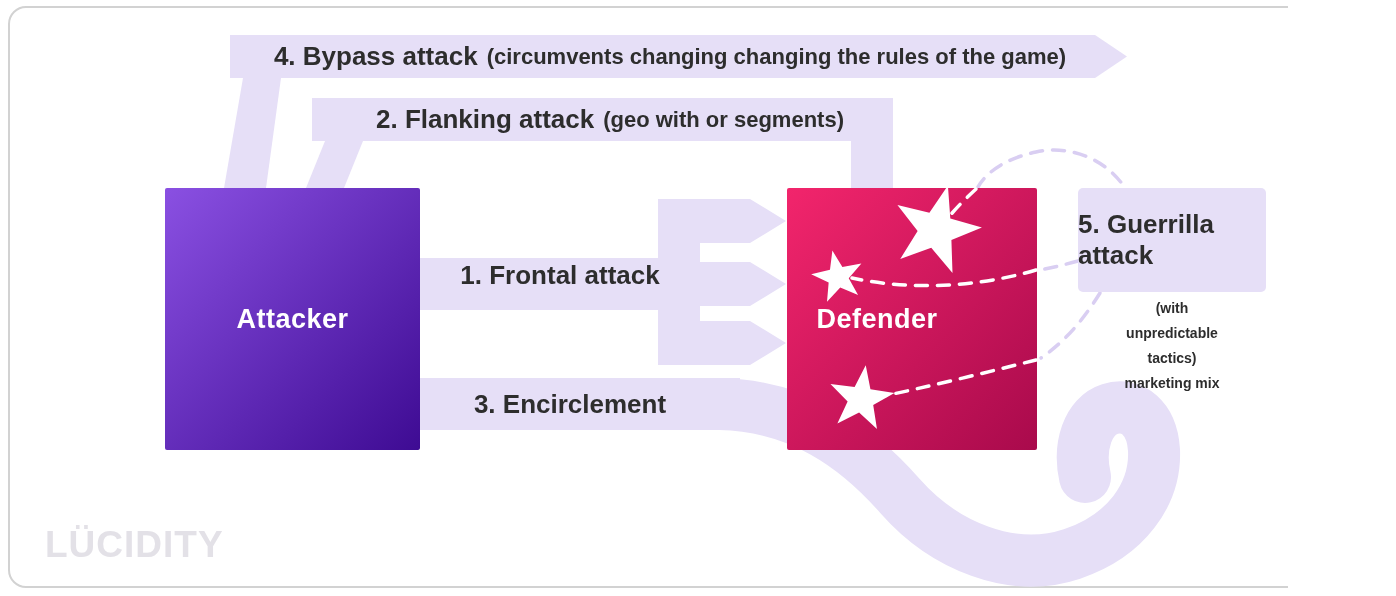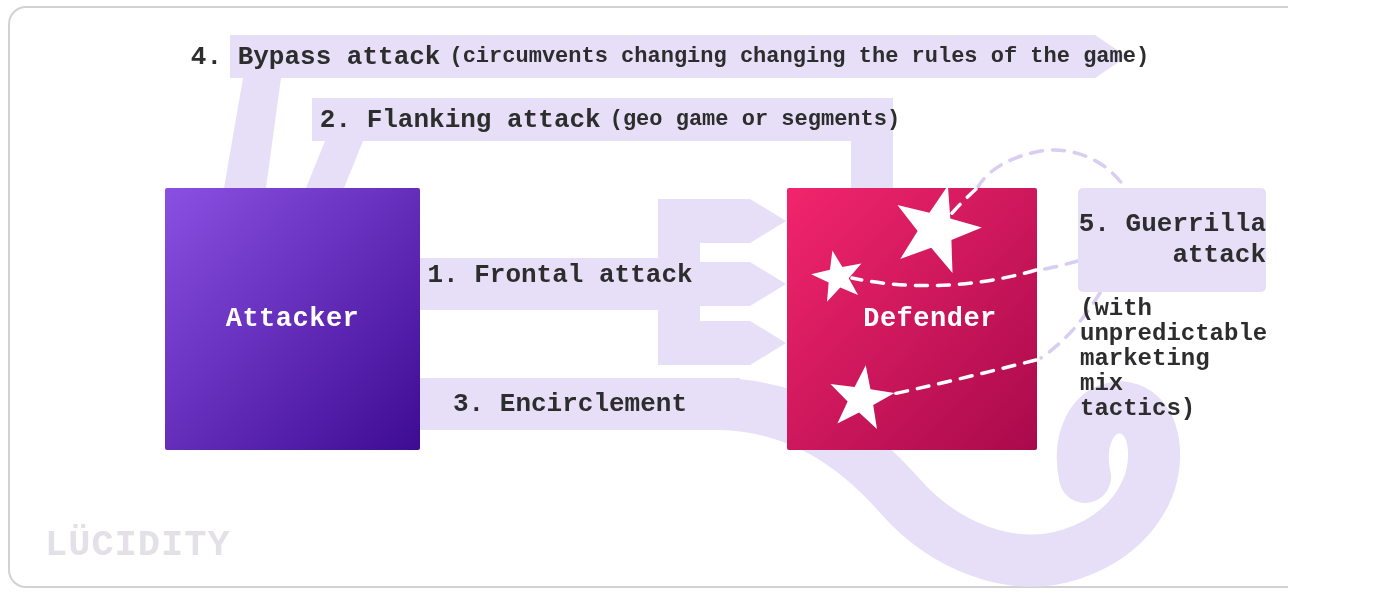--- a/index.html
+++ b/index.html
@@ -3,43 +3,43 @@
 <meta charset="utf-8">
 <style>
   :root{
     --arrow:#E6DFF7; --dash:#D9CEF2; --dash_inner:#FFFFFF; --star:#FFFFFF;
     --text:#2D2D2D; --box_label:#FFFFFF; --logo:#E3E1E7; --card_border:#D2D2D2;
     --attacker_grad_start:#8A50E2; --attacker_grad_end:#3E0B93;
     --defender_grad_start:#F2256C; --defender_grad_end:#A90A4C;
   }
   html,body{margin:0;padding:0;background:#ffffff;}
   body{font-family:"Liberation Sans", sans-serif;}
-  .stage{position:relative;width:1288px;height:596px;background:#ffffff;overflow:hidden;font-family:Liberation Mono, monospace;}
+  .stage{position:relative;width:1288px;height:596px;background:#ffffff;overflow:hidden;}
   .card{position:absolute;left:8px;top:6px;width:1378px;height:582px;background:#ffffff;
         border:2px solid var(--card_border);border-radius:18px;box-sizing:border-box;}
   svg.diagram{position:absolute;left:0;top:0;}
 
   
   .f-arrow{fill:var(--arrow);}
   .swoosh{fill:none;stroke:var(--arrow);stroke-width:52;stroke-linecap:round;}
   .dash-out{fill:none;stroke:var(--dash);stroke-width:3.5;stroke-dasharray:12 10;stroke-linecap:round;}
   .dash-in{fill:none;stroke:var(--dash_inner);stroke-width:3.5;stroke-dasharray:12 10;stroke-linecap:round;}
   .star{fill:var(--star);}
   .ag1{stop-color:var(--attacker_grad_start);} .ag2{stop-color:var(--attacker_grad_end);}
   .dg1{stop-color:var(--defender_grad_start);} .dg2{stop-color:var(--defender_grad_end);}
 
   
   .overlay{position:absolute;display:flex;align-items:center;justify-content:center;color:var(--text);}
   .band-label{gap:9px;white-space:nowrap;}
   .lbl{font-size:26px;font-weight:700;}
   .note-inline{font-size:22px;font-weight:700;}
   .center-label{font-size:27px;font-weight:700;color:var(--box_label);letter-spacing:0.5px;}
-  .note-block{position:absolute;font-size:24px;font-weight:700;line-height:25px;color:var(--text);}
+  .note-block{position:absolute;text-align:center;font-size:14px;font-weight:700;line-height:25px;color:var(--text);}
   .guerrilla-box{position:absolute;left:1078px;top:188px;width:188px;height:104px;background:var(--arrow);
-        border-radius:5px;display:flex;flex-direction:column;align-items:flex-end;justify-content:center;
+        border-radius:5px;display:flex;flex-direction:column;align-items:flex-start;justify-content:center;
         color:var(--text);font-size:26px;font-weight:700;line-height:31px;}
   .logo{position:absolute;left:45px;top:524px;font-size:37px;font-weight:700;letter-spacing:1px;color:var(--logo);}
 </style>
 </head>
 <body>
 
 <div class="stage">
   <div class="card"></div>
 
   <svg class="diagram" width="1396" height="596" viewBox="0 0 1396 596">
@@ -92,44 +92,44 @@
     <use href="#star" class="star" transform="translate(861,399) scale(34) rotate(8)"></use>
   </svg>
 
   <div class="overlay band-label" style="left:240px;top:35px;width:860px;height:43px;">
     <span class="lbl">4. Bypass attack</span>
     <span class="note-inline">(circumvents changing changing the rules of the game)</span>
   </div>
 
   <div class="overlay band-label" style="left:330px;top:98px;width:560px;height:43px;">
     <span class="lbl">2. Flanking attack</span>
-    <span class="note-inline">(geo game or segments)</span>
+    <span class="note-inline">(geo with or segments)</span>
   </div>
 
   <div class="overlay band-label" style="left:425px;top:249px;width:270px;height:52px;">
     <span class="lbl">1. Frontal attack</span>
   </div>
 
   <div class="overlay band-label" style="left:420px;top:378px;width:300px;height:52px;">
     <span class="lbl">3. Encirclement</span>
   </div>
 
 
   <div class="overlay" style="left:165px;top:188px;width:255px;height:262px;align-items:center;">
     <span class="center-label">Attacker</span>
   </div>
-  <div class="overlay" style="left:805px;top:188px;width:250px;height:262px;">
+  <div class="overlay" style="left:752px;top:188px;width:250px;height:262px;">
     <span class="center-label">Defender</span>
   </div>
 
   <div class="guerrilla-box">
     <div>5. Guerrilla</div>
     <div>attack</div>
   </div>
   <div class="note-block" style="left:1080px;top:296px;width:184px;">
     <div>(with</div>
     <div>unpredictable</div>
+    <div>tactics)</div>
     <div>marketing mix</div>
-    <div>tactics)</div>
   </div>
 
   <div class="logo">LÜCIDITY</div>
 </div>
 
 </body></html>

